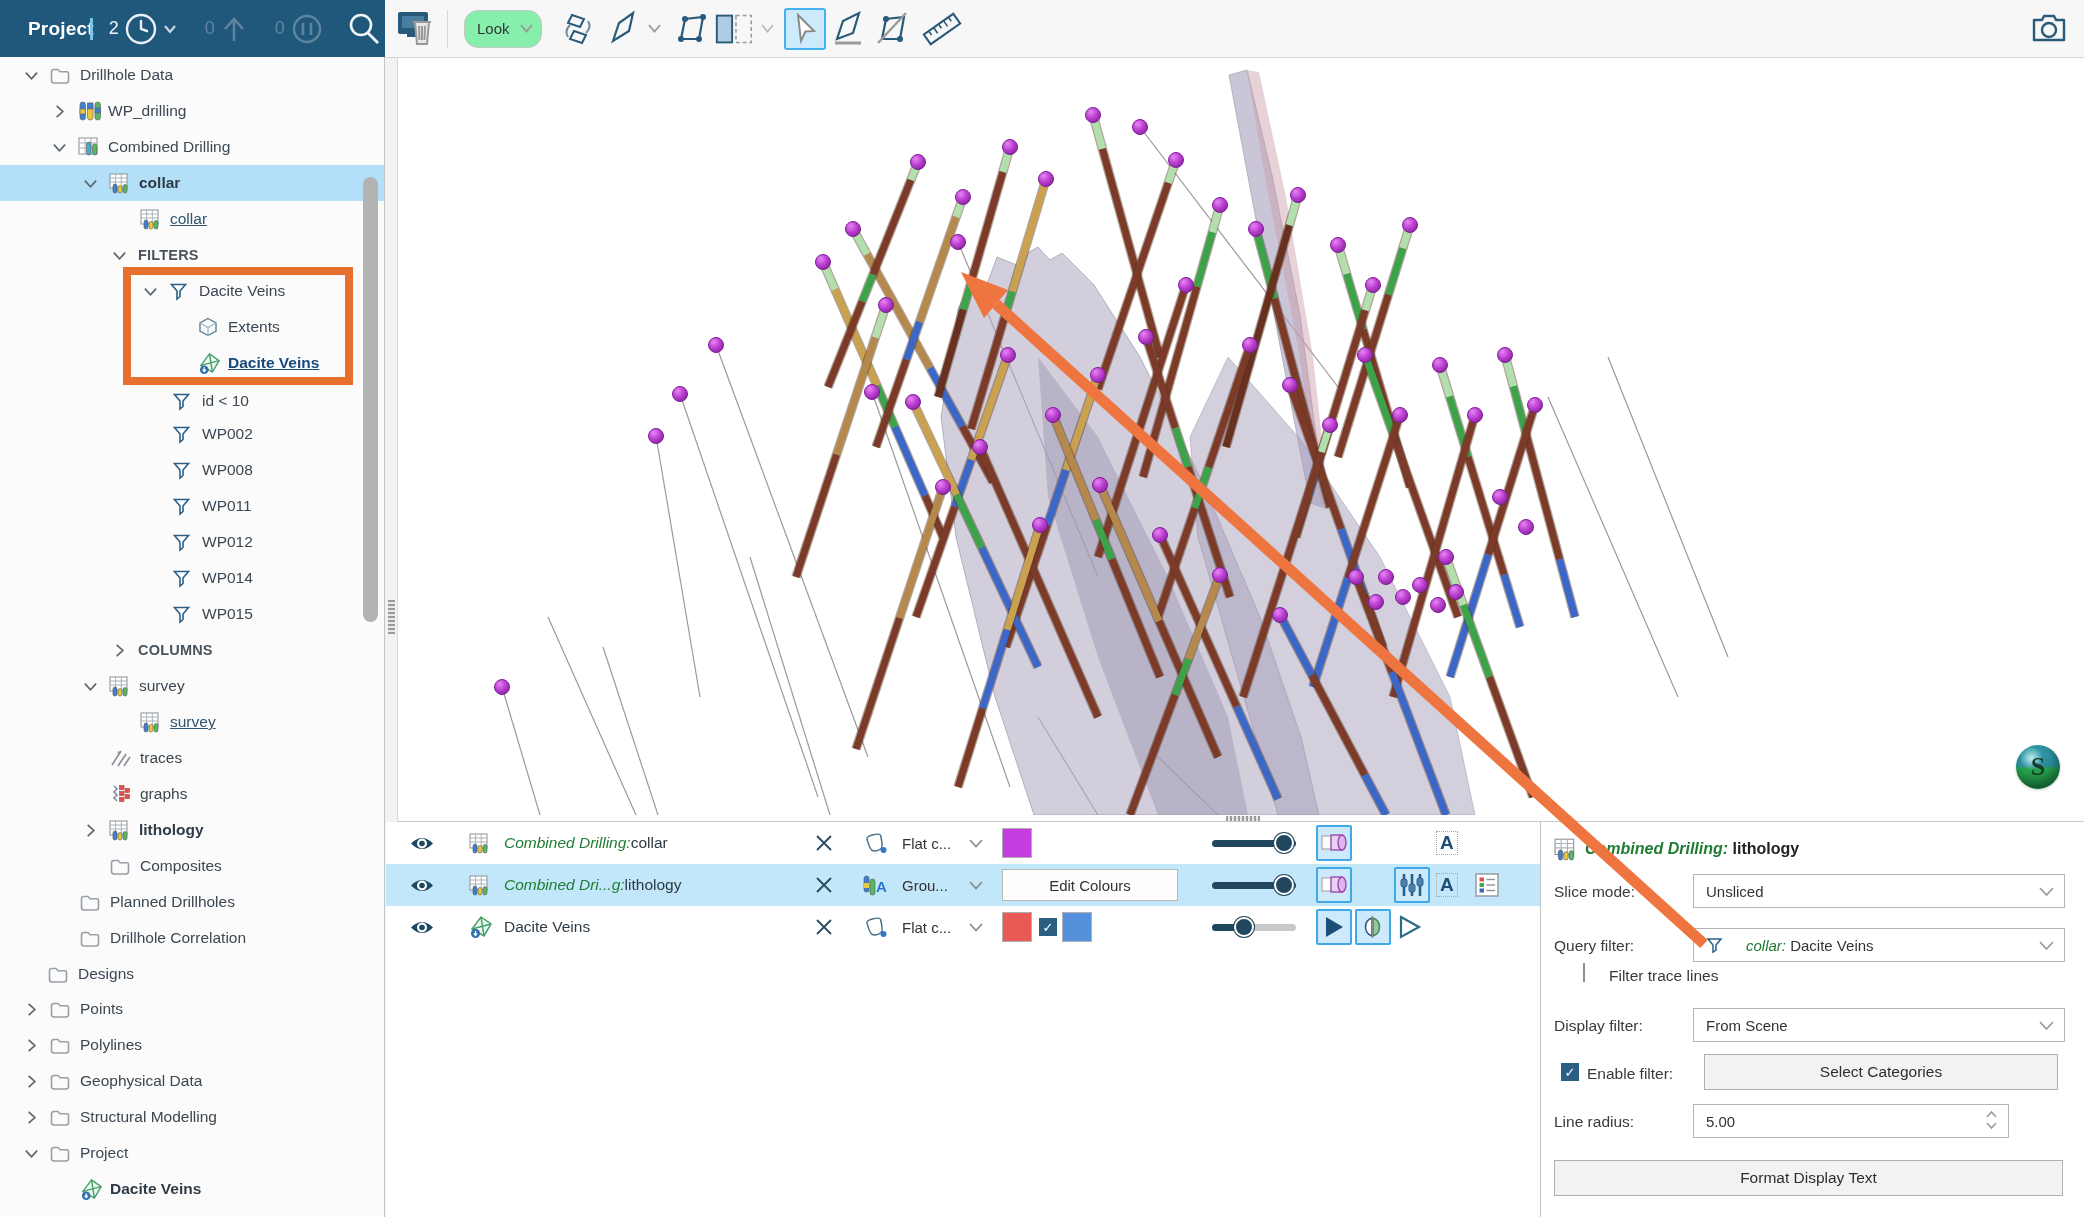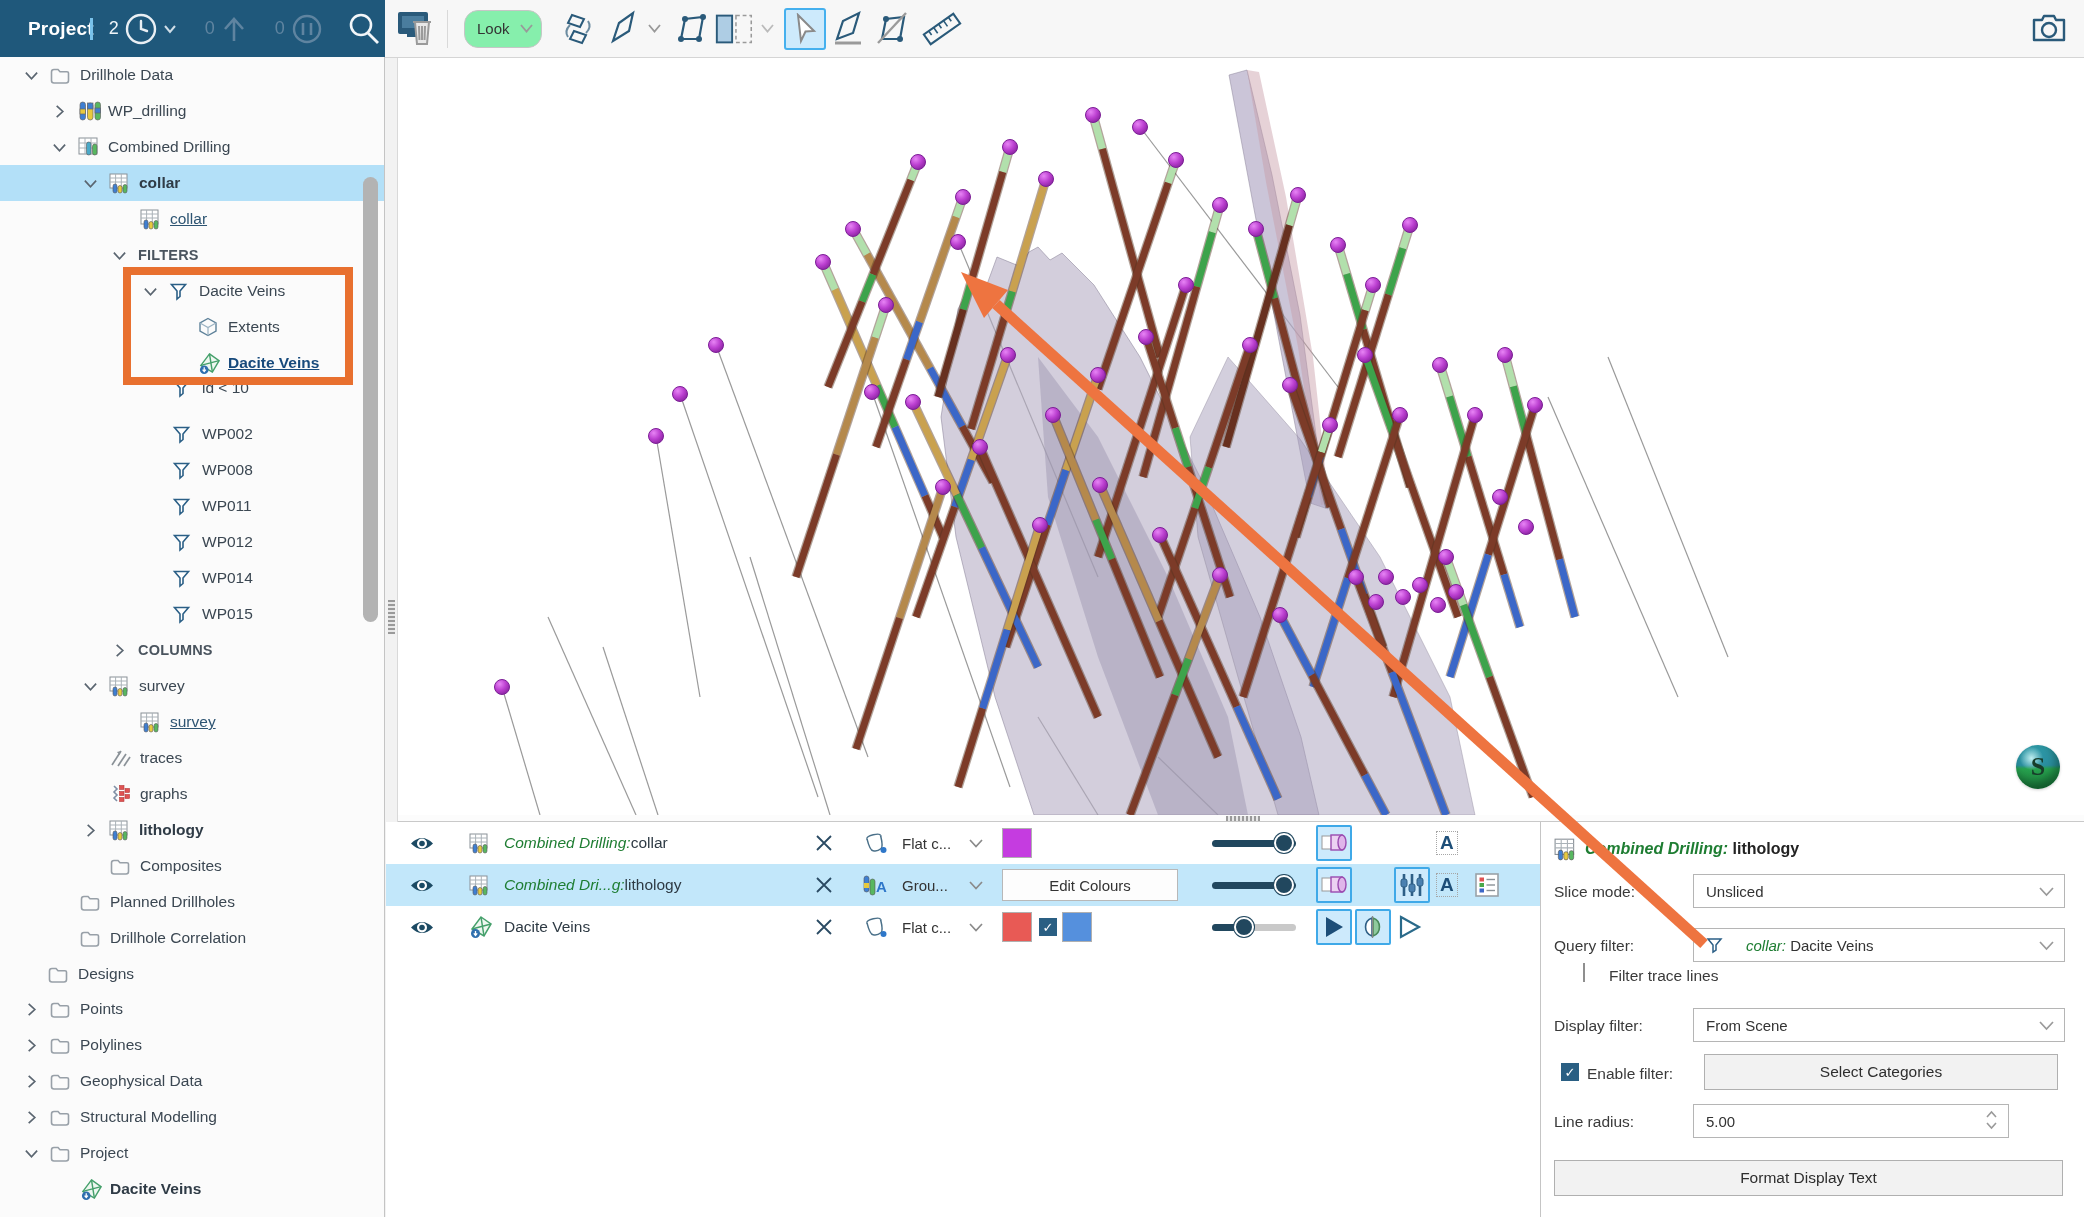--- a/index.html
+++ b/index.html
@@ -330,21 +330,21 @@
           <g stroke="#45a06b" stroke-width="1.5" fill="#eef7f0">
             <path d="M12 2 L22 9 L15 21 L3 14 Z"></path>
             <path d="M12 2 L15 21 M3 14 L22 9" fill="none"></path>
           </g>
           <circle cx="6.5" cy="18.5" r="4.5" fill="#2f6fae"></circle>
           <path d="M6.5 16 v4 M4.8 18.4 L6.5 20.4 L8.2 18.4" stroke="#fff" stroke-width="1.3" fill="none"></path>
         </svg>
       </span>
       <span class="lbl boldlink" style="left:228px">Dacite Veins</span>
     </div>
-    <div class="trow" style="top: 313px;">
+    <div class="trow" style="top: 326px;">
       <span class="ticon" style="left:172px">
         <svg width="19" height="19" viewBox="0 0 19 19">
           <path d="M2.5 2.5 h14 l-5.5 6.5 v5.5 l-3 2.5 V9 Z" fill="#fff" stroke="#2b5f86" stroke-width="1.6"></path>
         </svg>
       </span>
       <span class="lbl " style="left:202px">id &lt; 10</span>
     </div>
     <div class="trow" style="top: 359px;">
       <span class="ticon" style="left:172px">
         <svg width="19" height="19" viewBox="0 0 19 19">

